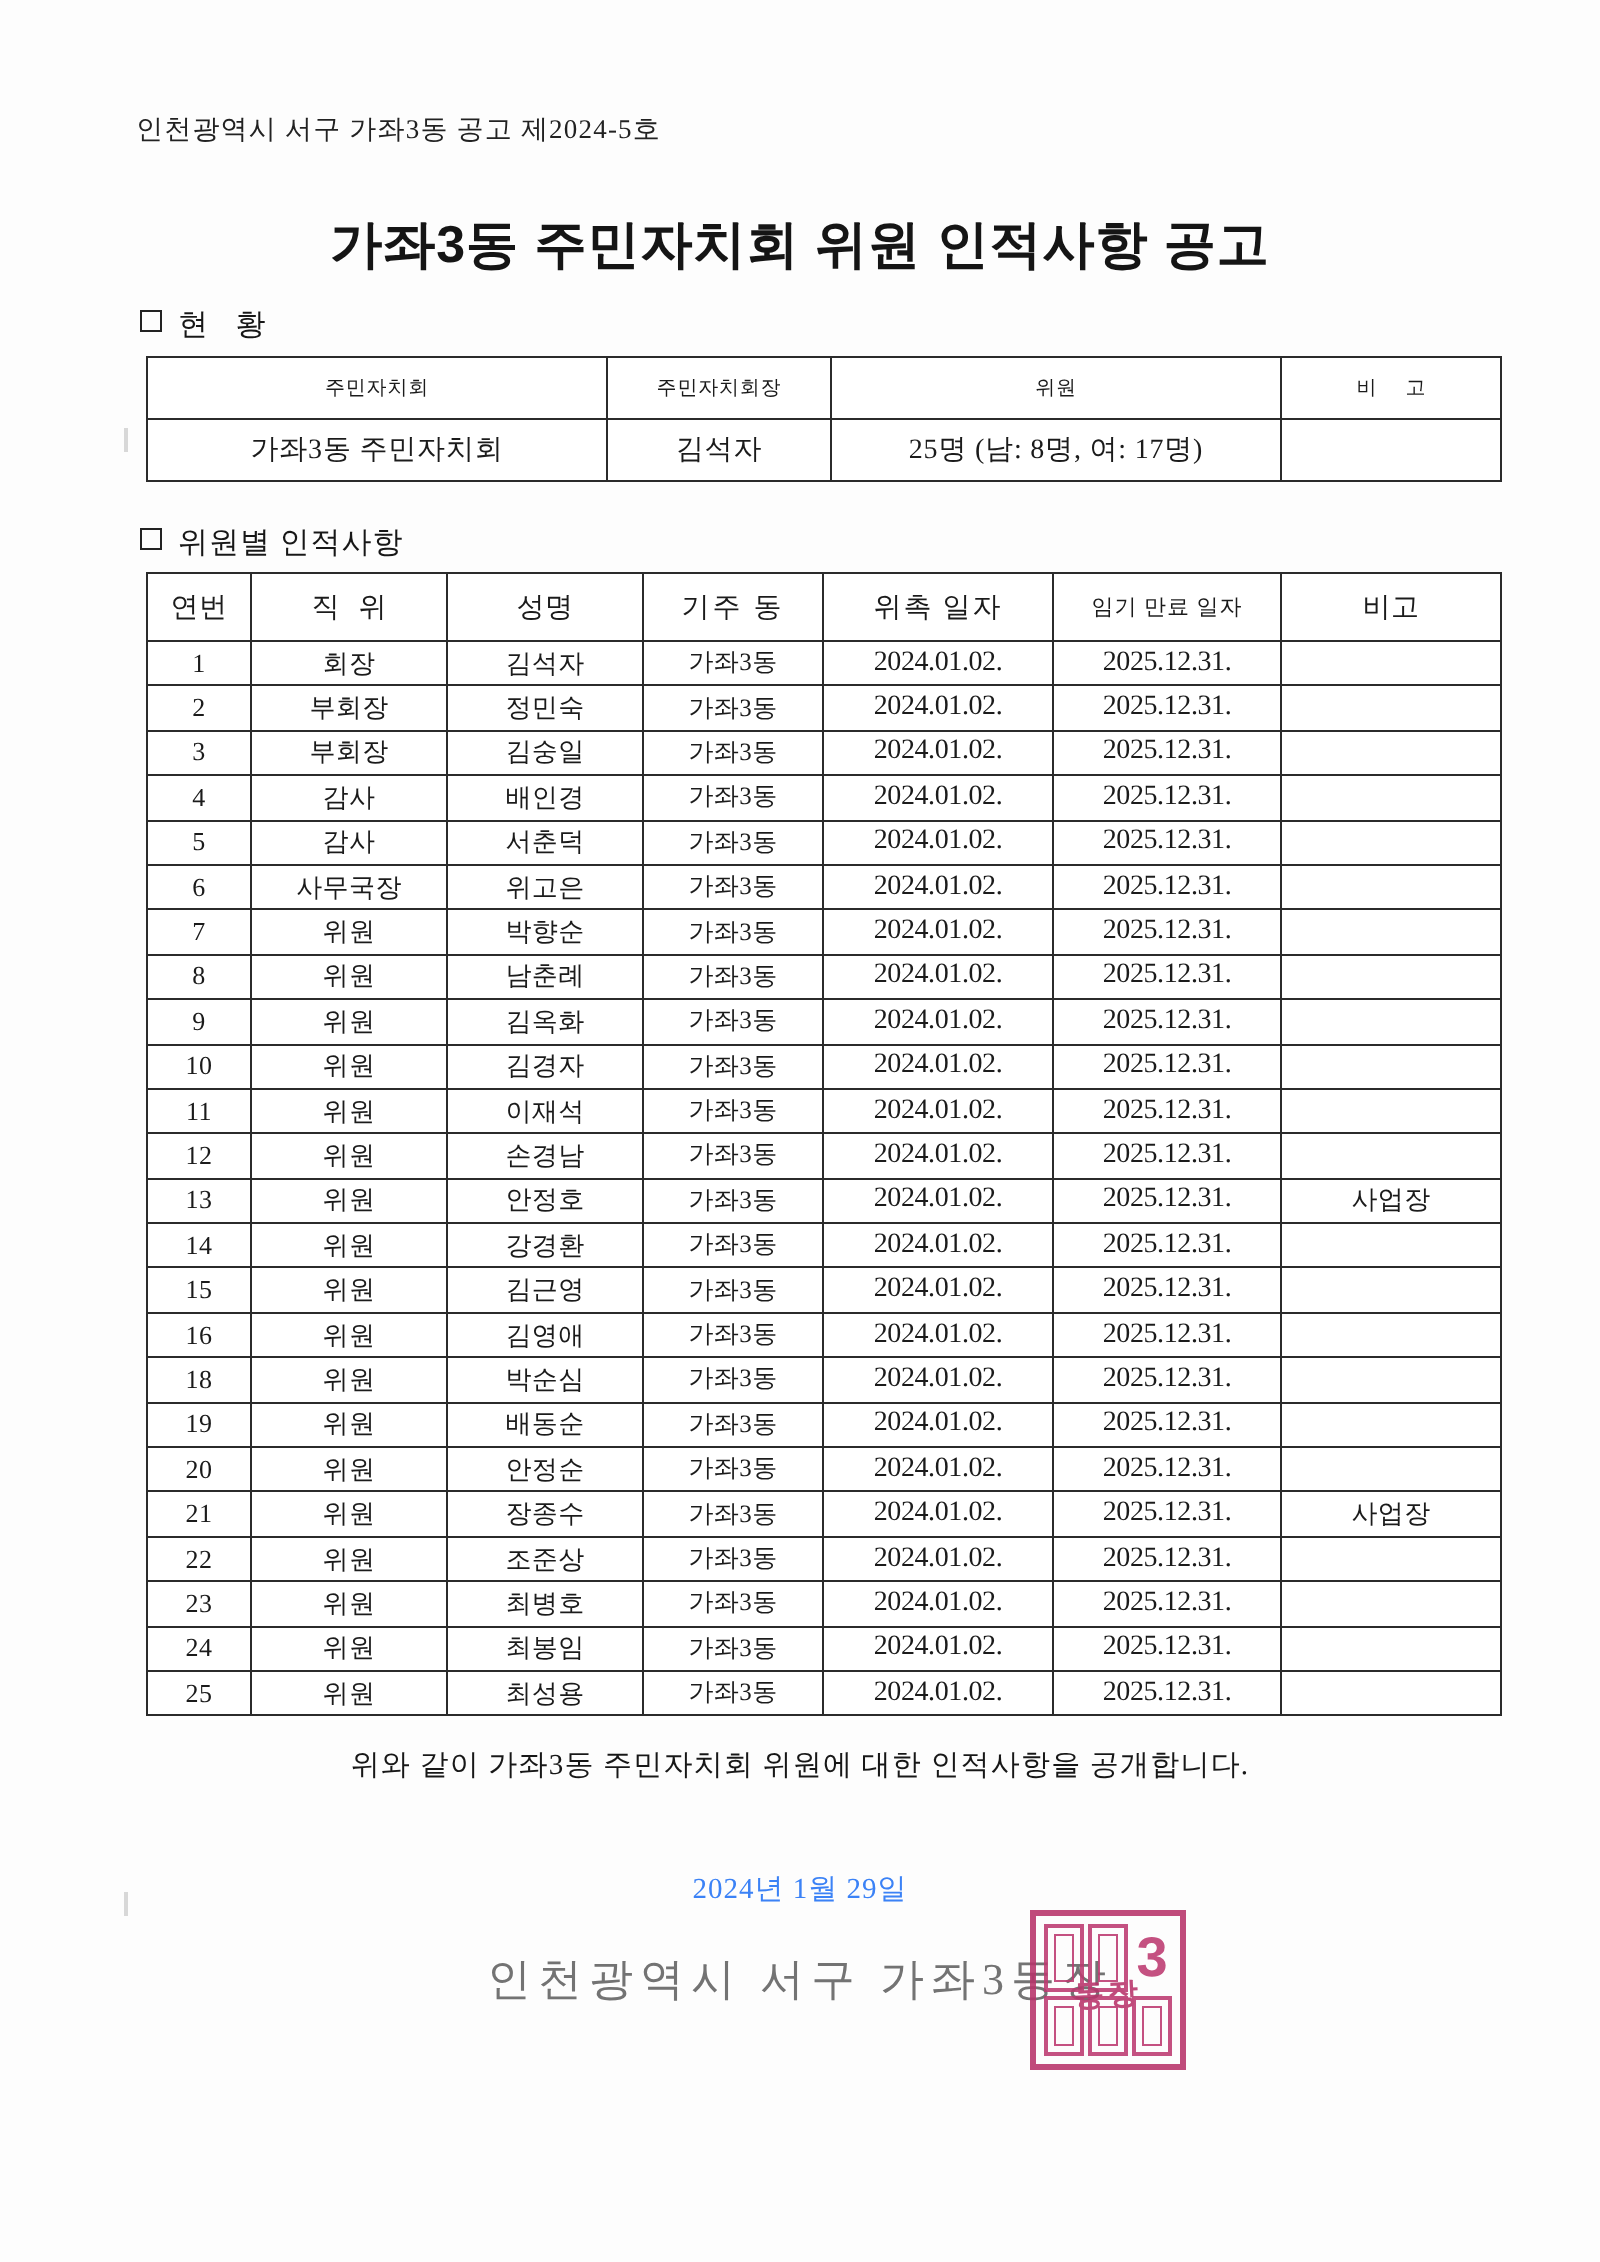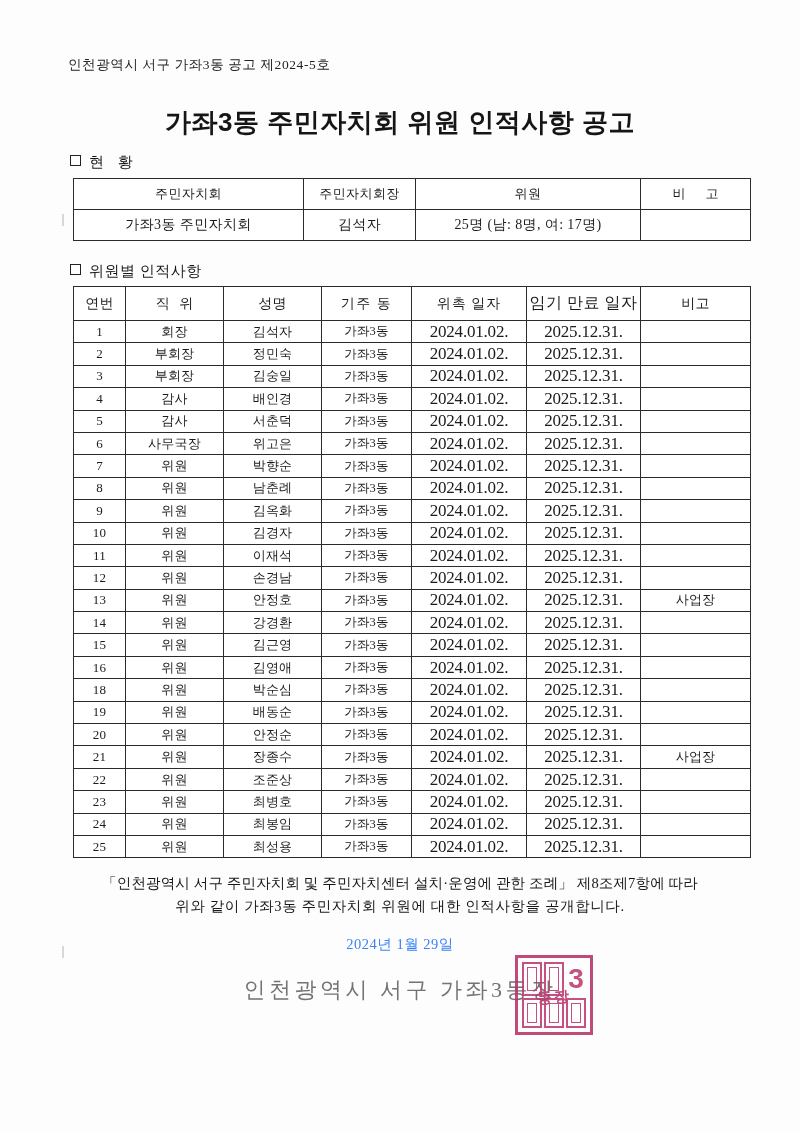--- a/index.html
+++ b/index.html
@@ -89,21 +89,21 @@
     left: 73px;
     top: 178px;
     width: 677px;
   }
   #status-table th,
   #status-table td {
     height: 30px;
     font-size: 14.5px;
     letter-spacing: 0.4px;
   }
-  #status-table th { font-size: 13px; font-family: Liberation Mono, monospace; }
+  #status-table th { font-size: 10px; }
   #status-table td { font-size: 14px; }
   #status-table .c-assoc   { width: 230px; }
   #status-table .c-chair   { width: 112px; }
   #status-table .c-members { width: 225px; }
   #status-table .c-note    { width: 110px; }
   #status-table .sp-note   { letter-spacing: 6px; padding-left: 6px; }
 
   
   #members-table {
     left: 73px;
@@ -122,27 +122,27 @@
   }
   #members-table .c-no    { width: 52px; }
   #members-table .c-pos   { width: 98px; }
   #members-table .c-name  { width: 98px; }
   #members-table .c-dong  { width: 90px; }
   #members-table .c-start { width: 115px; }
   #members-table .c-end   { width: 114px; }
   #members-table .c-memo  { width: 110px; }
 
   #members-table td.col-no    { font-family: "Liberation Serif", serif; font-size: 13px; }
-  #members-table td.col-date  { font-size: 17px; letter-spacing: -0.2px; }
+  #members-table td.col-date  { font-size: 14px; letter-spacing: -0.2px; }
   #members-table td.col-dong  { font-size: 12.5px; }
 
   #members-table th.th-pos   { letter-spacing: 3px; padding-left: 3px; margin-top: 17px; }
   #members-table th.th-dong  { letter-spacing: 1.5px; }
   #members-table th.th-start { letter-spacing: 1px; }
-  #members-table th.th-end   { letter-spacing: 0.5px; font-size: 16px; }
+  #members-table th.th-end   { letter-spacing: 0.5px; font-size: 11px; }
 
   
   .footer-block {
     position: absolute;
     left: 60px;
     right: 60px;
     top: 872px;
     text-align: center;
     font-size: 14.5px;
     line-height: 1.62;
@@ -524,21 +524,20 @@
           <td>최성용</td>
           <td class="col-dong">가좌3동</td>
           <td class="col-date">2024.01.02.</td>
           <td class="col-date">2025.12.31.</td>
           <td></td>
         </tr>
       </tbody>
   </table>
 
   <div class="footer-block">
-    <span class="footer-line footer-line-1">「인천광역시 서구 주민자치회 및 주민자치센터 설치·운영에 관한 조례」 제8조제7항에 따라</span>
     <span class="footer-line footer-line-2">위와 같이 가좌3동 주민자치회 위원에 대한 인적사항을 공개합니다.</span>
   </div>
 
   <div class="doc-date">2024년 1월 29일</div>
 
   <div class="signature-row">
     <span class="signature-text">인천광역시 서구 가좌3동장</span>
   </div>
 
   <div class="seal">

